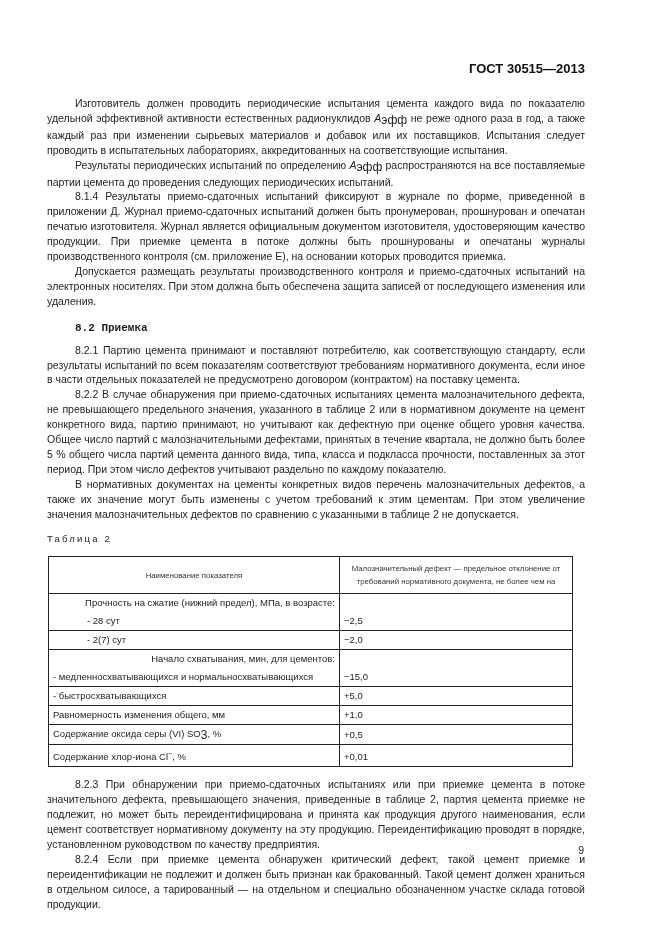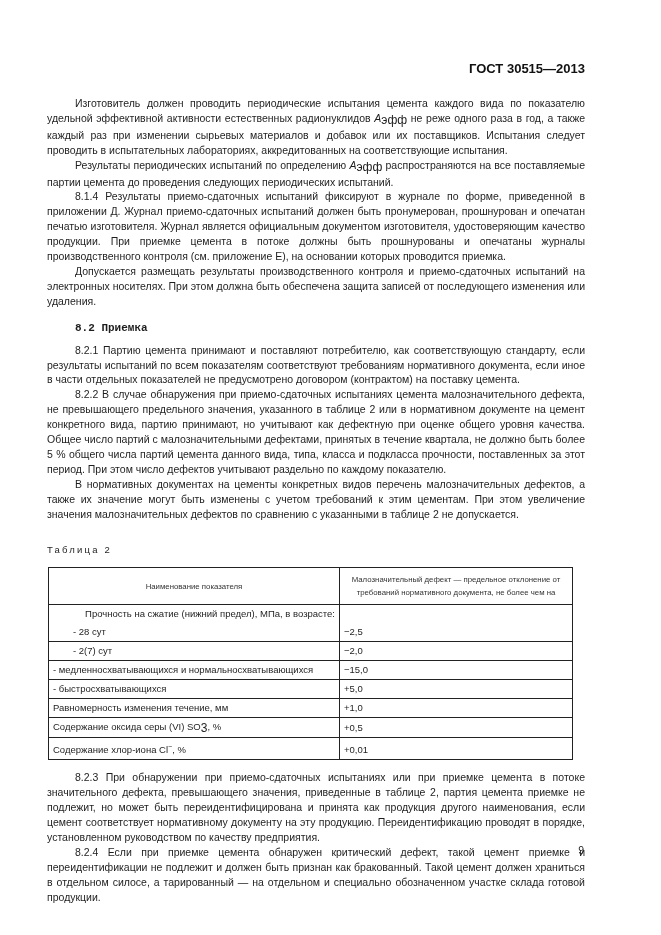--- a/index.html
+++ b/index.html
@@ -4,27 +4,27 @@
   <style>
     html, body { margin: 0; padding: 0; background: #ffffff; }
     body { width: 661px; height: 935px; position: relative; overflow: hidden;
       font-family: "Liberation Sans", sans-serif; color: #1e1e1e; }
     .header { position: absolute; top: 61px; right: 76px; font-weight: bold; font-size: 13px; color: #111; }
     .content { position: absolute; left: 47px; top: 96px; width: 538px; font-size: 10.5px; line-height: 14.9px; }
     .p { margin: 0; text-align: justify; text-indent: 28px; }
     .sub { font-size: 12px; vertical-align: -2px; }
     .sup { font-size: 7px; vertical-align: 4px; }
     .h { margin: 12px 0 7px 28px; font-weight: bold; font-size: 11px; font-family: Liberation Mono, monospace; }
-    .tcap { margin: 22px 0 9px 0; font-size: 9.5px; letter-spacing: 2.2px; }
+    .tcap { margin: 11px 0 9px 0; font-size: 9.5px; letter-spacing: 2.2px; }
     table { border-collapse: collapse; width: 525px; margin-left: 1px; font-size: 9.5px; }
     td, th { border: 1px solid #222; padding: 0 4px; vertical-align: bottom; font-weight: normal; text-align: left; }
     th { font-size: 7.8px; text-align: center; vertical-align: middle; height: 36px; line-height: 13px; color: #333; }
     td { height: 18px; line-height: 18px; }
     .c1 { width: 282px; }
-    .ind { padding-left: 24px; }
+    .ind { padding-left: 38px; }
     .nob { border-bottom: none; text-align: right; }
     .not { border-top: none; }
     .after-table { margin-top: 10px; }
     .pagenum { position: absolute; right: 77px; top: 844px; font-size: 10.5px; }
   </style>
 </head>
 <body>
 
 <div class="header">ГОСТ 30515—2013</div>
 
@@ -52,29 +52,33 @@
     </tr>
     <tr>
       <td class="ind not">- 28 сут</td>
       <td class="not">−2,5</td>
     </tr>
     <tr>
       <td class="ind">- 2(7) сут</td>
       <td>−2,0</td>
     </tr>
     <tr>
+      <td class="nob">Начало схватывания, мин, для цементов:</td>
+      <td class="nob"></td>
+    </tr>
+    <tr>
       <td class="not">- медленносхватывающихся и нормальносхватывающихся</td>
       <td class="not">−15,0</td>
     </tr>
     <tr>
       <td>- быстросхватывающихся</td>
       <td>+5,0</td>
     </tr>
     <tr>
-      <td>Равномерность изменения течение, мм</td>
+      <td>Равномерность изменения общего, мм</td>
       <td>+1,0</td>
     </tr>
     <tr>
       <td><span>Содержание оксида серы (VI) SO</span><span class="sub">3</span><span>, %</span></td>
       <td>+0,5</td>
     </tr>
     <tr>
       <td><span>Содержание хлор-иона Cl</span><span class="sup">−</span><span>, %</span></td>
       <td>+0,01</td>
     </tr>

